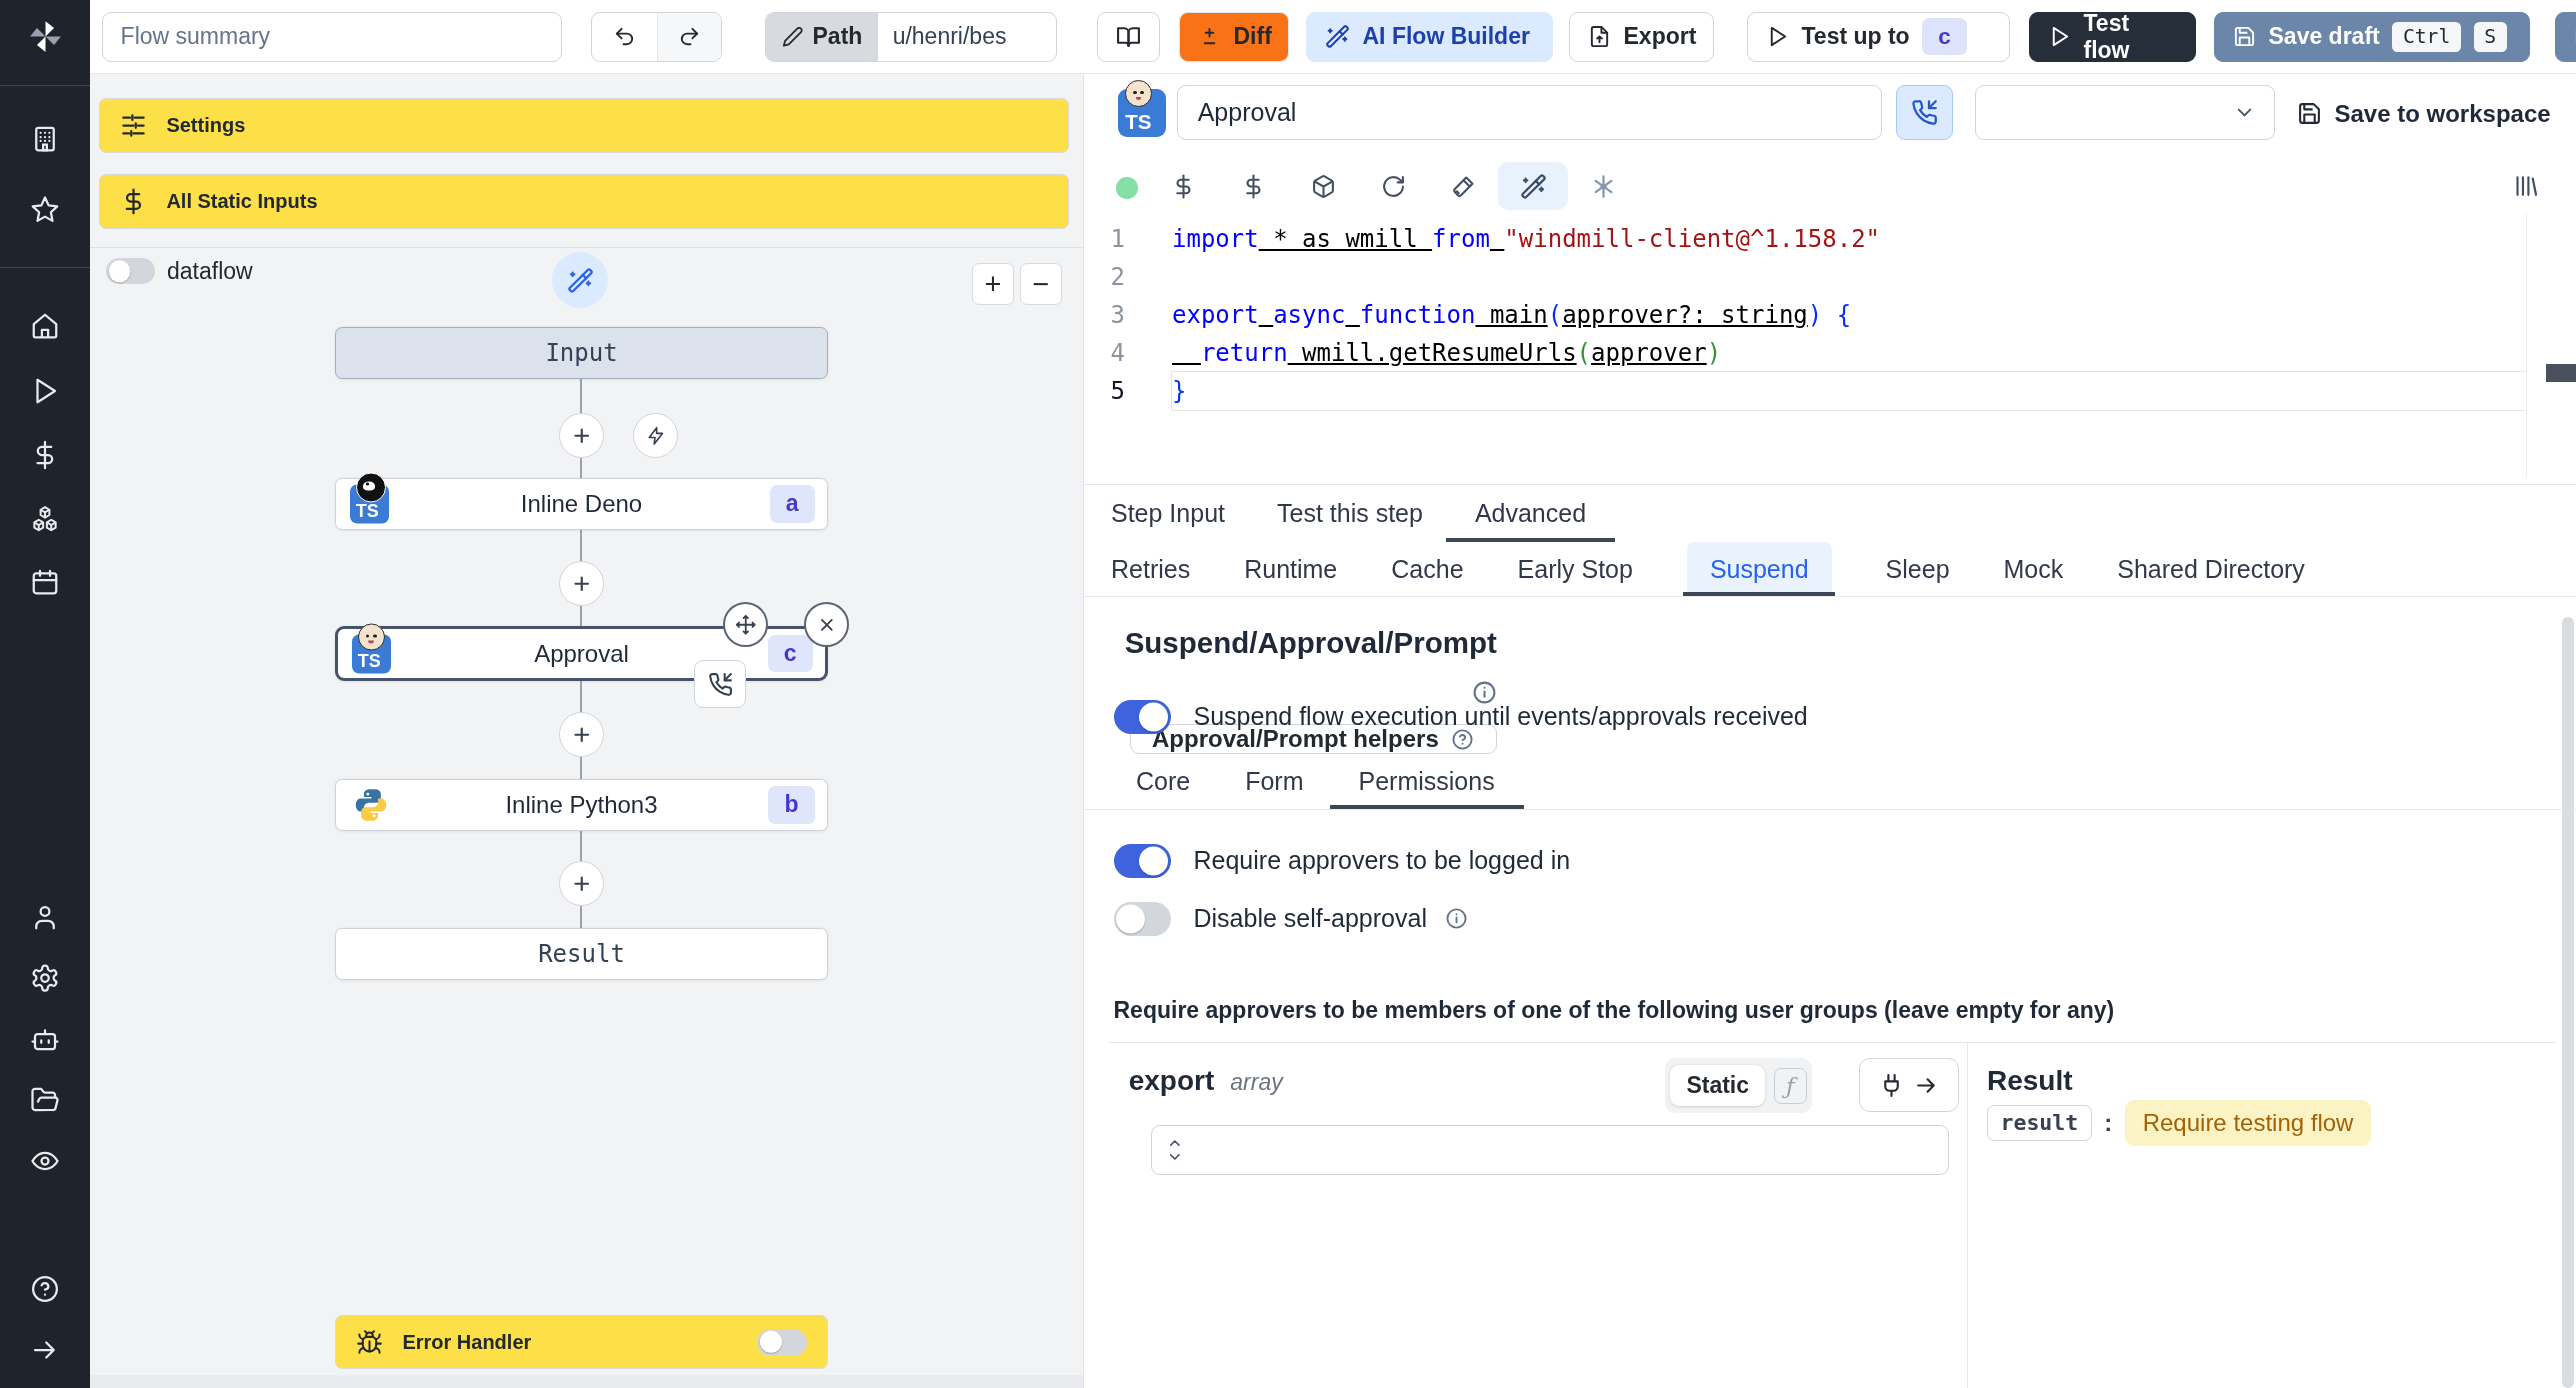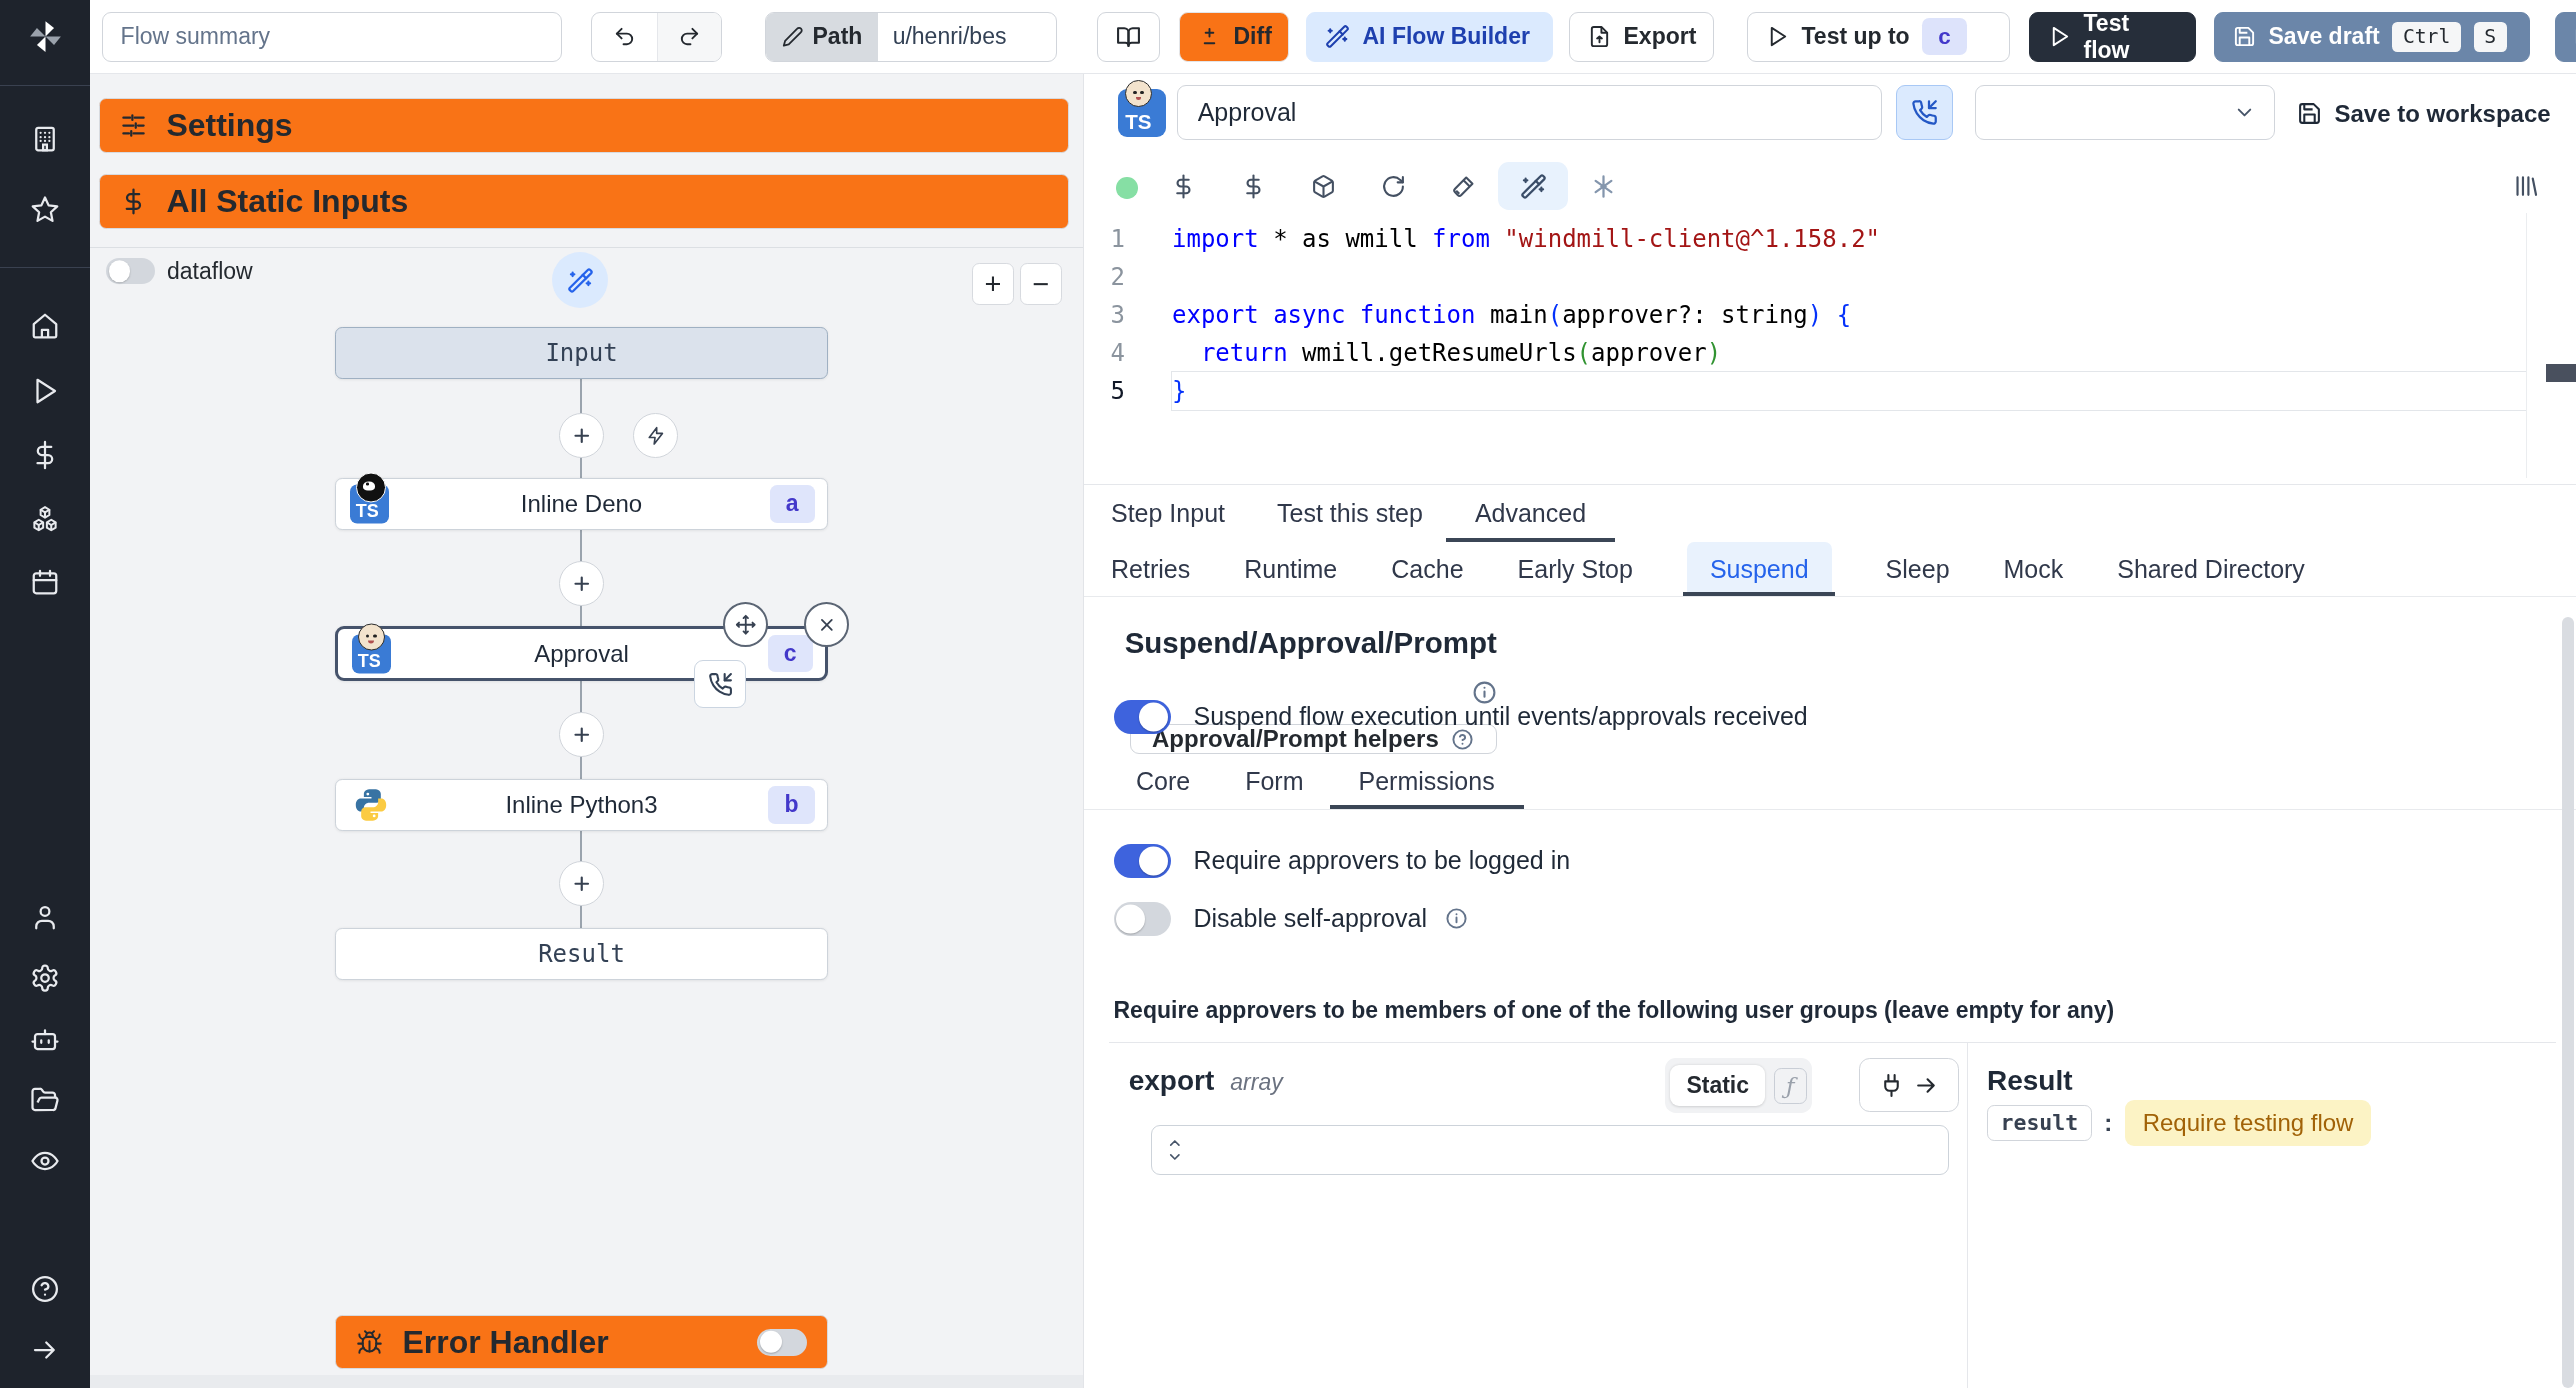--- a/index.html
+++ b/index.html
@@ -23,22 +23,22 @@
   .seg { padding:0; overflow:hidden; gap:0; }
   .seg-half { height:100%; display:flex; align-items:center; justify-content:center; width:65px; }
   .seg-half + .seg-half { border-left:0.9px solid #e5e7eb; background:#f6f7f8; }
   .path-left { height:100%; display:flex; align-items:center; gap:9px; background:#d7dbe0; padding:0 16px; font-weight:700; }
   .path-right { height:100%; display:flex; align-items:center; padding:0 14.3px; background:#fff; font-weight:400; color:#334155; }
   .kbd { background:#f5f6f7; border-radius:5.4px; font-family:"DejaVu Sans Mono",monospace; font-size:19.7px; color:#24292f; padding:3.6px 10.7px; font-weight:400; }
   .badge-c { background:#dde3fb; color:#4338ca; border-radius:7.2px; font-weight:700; font-size:22.4px; padding:5.4px 16px; }
 
   
   #flow { left:90px; top:74px; width:994px; height:1314px; background:#f2f3f5; border-right:0.9px solid #e2e4e8; }
-  .card { position:absolute; left:9px; width:970px; height:55px; background:#f97316; border:0.9px solid #d7dadf; border-radius:7.2px;
-    display:flex; align-items:center; gap:19.7px; padding:0 19.7px; font-size:32px; font-weight:700; color:#24292f; cursor:pointer; }
+  .card { position:absolute; left:9px; width:970px; height:55px; background:#fde047; border:0.9px solid #d7dadf; border-radius:7.2px;
+    display:flex; align-items:center; gap:19.7px; padding:0 19.7px; font-size:20px; font-weight:700; color:#24292f; cursor:pointer; }
   .hr-flow { position:absolute; left:0; width:100%; border-top:0.9px solid #dcdfe3; }
   .edge { position:absolute; left:490px; width:1.8px; background:#9aa3ad; }
   .node { position:absolute; left:245px; width:493px; height:52px; background:#fff; border:0.9px solid #cdd3da; border-radius:7.2px;
     box-shadow:0 0.9px 2.7px rgba(0,0,0,.07); display:flex; align-items:center; justify-content:center; font-size:24px; color:#1f2937; cursor:pointer; z-index:2; }
   .node.vnode { background:#dbe2ec; border-color:#9fb0c2; font-family:"DejaVu Sans Mono",monospace; color:#334155; }
   .node.selected { border:3.6px solid #46536b; border-radius:9px; height:55px; }
   .node-badge { position:absolute; right:12.5px; top:50%; transform:translateY(-50%); background:#dfe5fb; color:#4338ca;
     font-weight:700; font-size:23px; border-radius:7.2px; padding:5.4px 16px; }
   .ts-sq { position:absolute; left:14.3px; top:50%; transform:translateY(-50%); width:39px; height:39px; background:#3a7bd5; border-radius:7.2px; }
   .ts-sq span { position:absolute; left:5.4px; bottom:1.8px; color:#fff; font-weight:700; font-size:18px; }
@@ -78,21 +78,21 @@
   .ed-ic { width:70px; display:flex; justify-content:center; color:#445062; cursor:pointer; }
   .ed-pill { background:#e8f2fd; border-radius:10.7px; padding:10.7px 19.7px; color:#3a4d68; cursor:pointer; }
   .gdot { position:absolute; left:32px; top:103px; width:21.5px; height:21.5px; border-radius:50%; background:#86dfa4; }
 
   #editor { position:absolute; left:0; top:139px; width:1492px; height:265px; font-family:"DejaVu Sans Mono",monospace; font-size:24px; }
   .code-line { display:flex; height:38px; line-height:38px; }
   .code-line .gut { width:41px; text-align:right; color:#8b949e; flex:none; }
   .code-line .cnt { margin-left:47px; flex:1; white-space:pre; color:#000; margin-right:50px; }
   .code-line.current .gut { color:#111827; }
   .code-line.current .cnt { outline:1.8px solid #e3e6ea; outline-offset:-0.9px; }
-  .c-kw { color:#0000ff; } .c-str { color:#a31515; } .c-pb { color:#0431fa; } .c-pg { color:#319331; } .c-d { color:#000; }
+  .c-kw { color:#0000ff; } .c-str { color:#a31515; } .c-pb { color:#0431fa; } .c-pg { color:#319331; } .c-d { color:#000;text-decoration:underline; }
   .ed-hairline { position:absolute; left:1442px; top:139px; width:0.9px; height:265px; background:#ebedf0; }
   .ruler-mark { position:absolute; left:1462px; top:290px; width:30px; height:18px; background:#49505e; }
 
   .hr-step { position:absolute; left:0; width:1492px; border-top:0.9px solid #e5e7eb; }
   .tabrow { position:absolute; left:0; width:1492px; display:flex; align-items:center; padding-left:27px; gap:52px; font-size:25px; color:#30384a; }
   .tab { position:relative; height:100%; display:flex; align-items:center; cursor:pointer; }
   .tab.active1::after { content:""; position:absolute; left:-29px; right:-29px; bottom:0; height:4.5px; background:#3b4656; }
   .tab.pill { background:#e9f2fd; color:#2563eb; border-radius:7.2px 7.2px 0 0; padding:4px 23px; }
   .tab.pill::after { content:""; position:absolute; left:-3.6px; right:-3.6px; bottom:0; height:4.5px; background:#3b4656; }
   .tab.active3::after { content:""; position:absolute; left:-29px; right:-29px; bottom:0; height:4.5px; background:#3b4656; }

